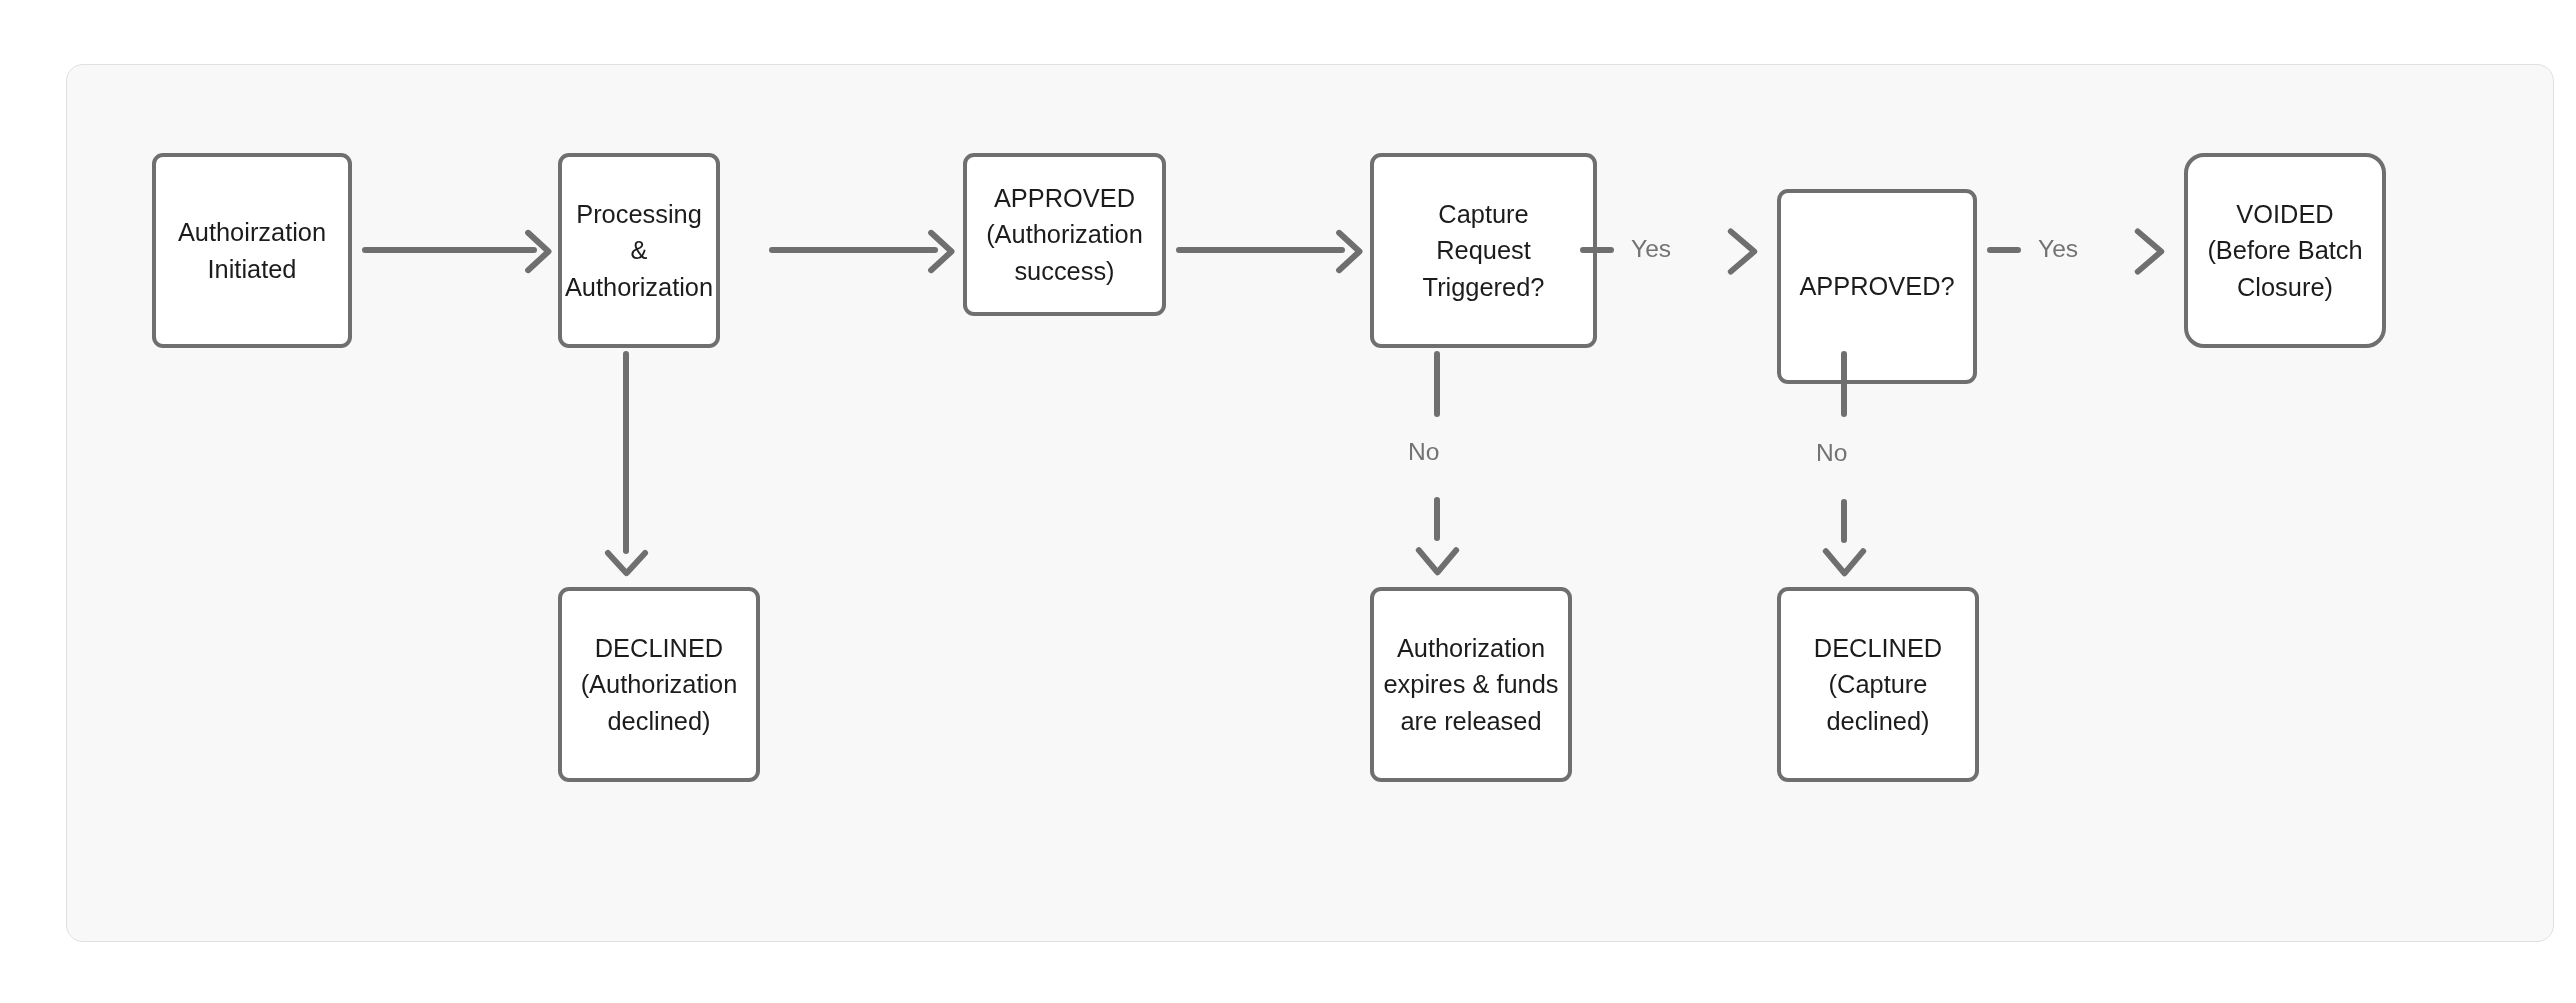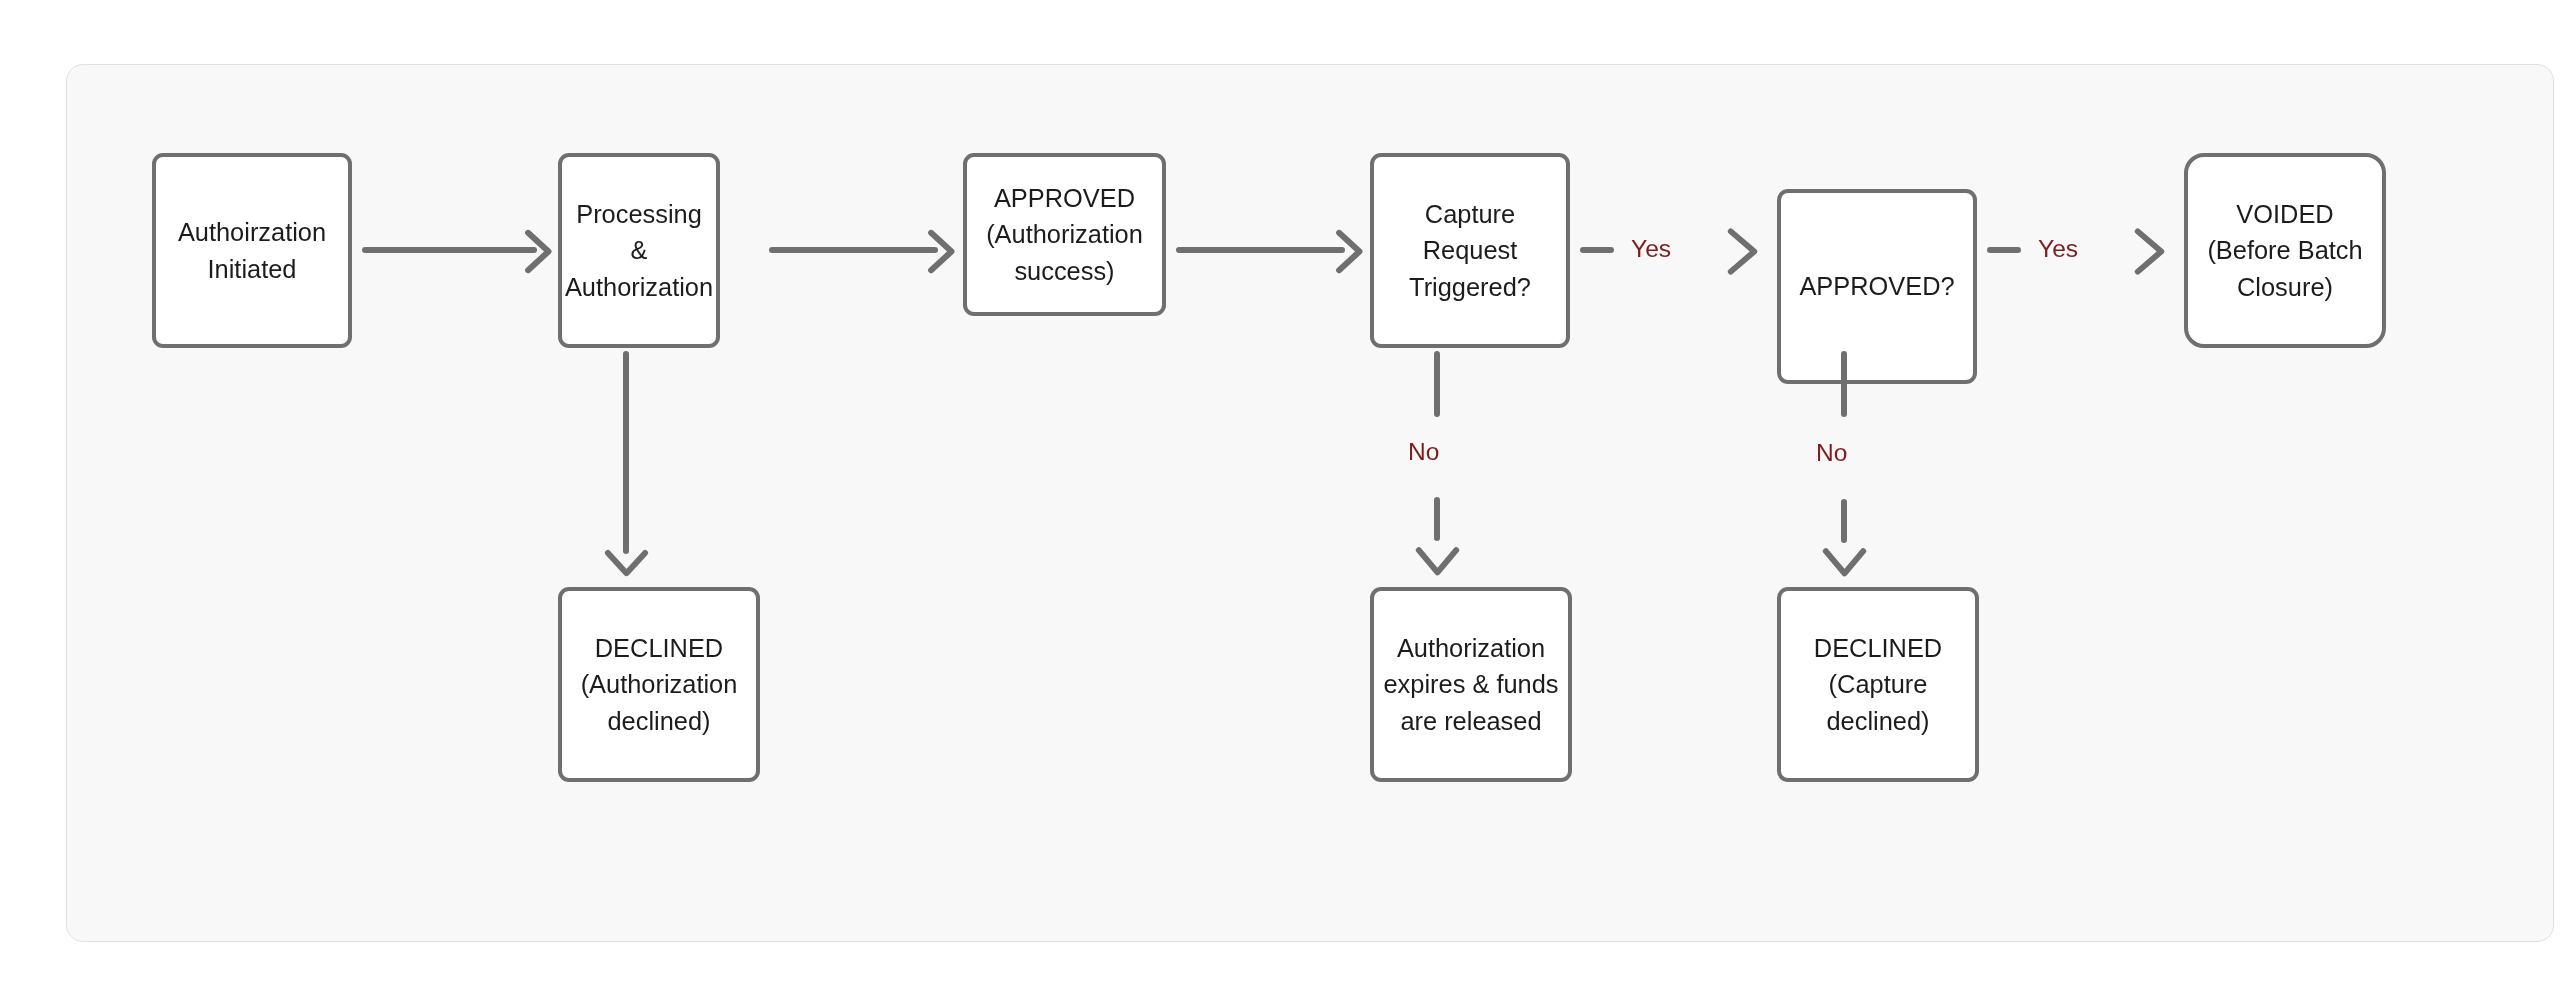--- a/index.html
+++ b/index.html
@@ -68,21 +68,21 @@
   .chev-right path, .chev-down path {
     fill: none;
     stroke: #6f6f6f;
     stroke-width: 7;
     stroke-linecap: round;
     stroke-linejoin: round;
   }
 
   .edge-label {
     position: absolute;
-    color: #7f1d1d;
+    color: #737373;
     font-size: 24.6px;
     line-height: 1;
     white-space: nowrap;
   }
 </style>
 </head>
 <body>
 
 <div id="stage">
 
@@ -91,21 +91,21 @@
     <div class="node" style="left:85px; top:88px; width:200px; height:195px;">Authoirzation
 Initiated</div>
 
     <div class="node" style="left:491px; top:88px; width:162px; height:195px;">Processing &amp;
 Authorization</div>
 
     <div class="node" style="left:896px; top:88px; width:203px; height:163px;">APPROVED
 (Authorization
 success)</div>
 
-    <div class="node" style="left:1303px; top:88px; width:200px; height:195px;">Capture
+    <div class="node" style="left:1303px; top:88px; width:227px; height:195px;">Capture
 Request
 Triggered?</div>
 
     <div class="node" style="left:1710px; top:88px; width:200px; height:195px;margin-top:36px;">APPROVED?</div>
 
     <div class="node" style="left:2117px; top:88px; width:202px; height:195px;border-radius:20px;">VOIDED
 (Before Batch
 Closure)</div>
 
     <div class="node" style="left:491px; top:522px; width:202px; height:195px;">DECLINED

